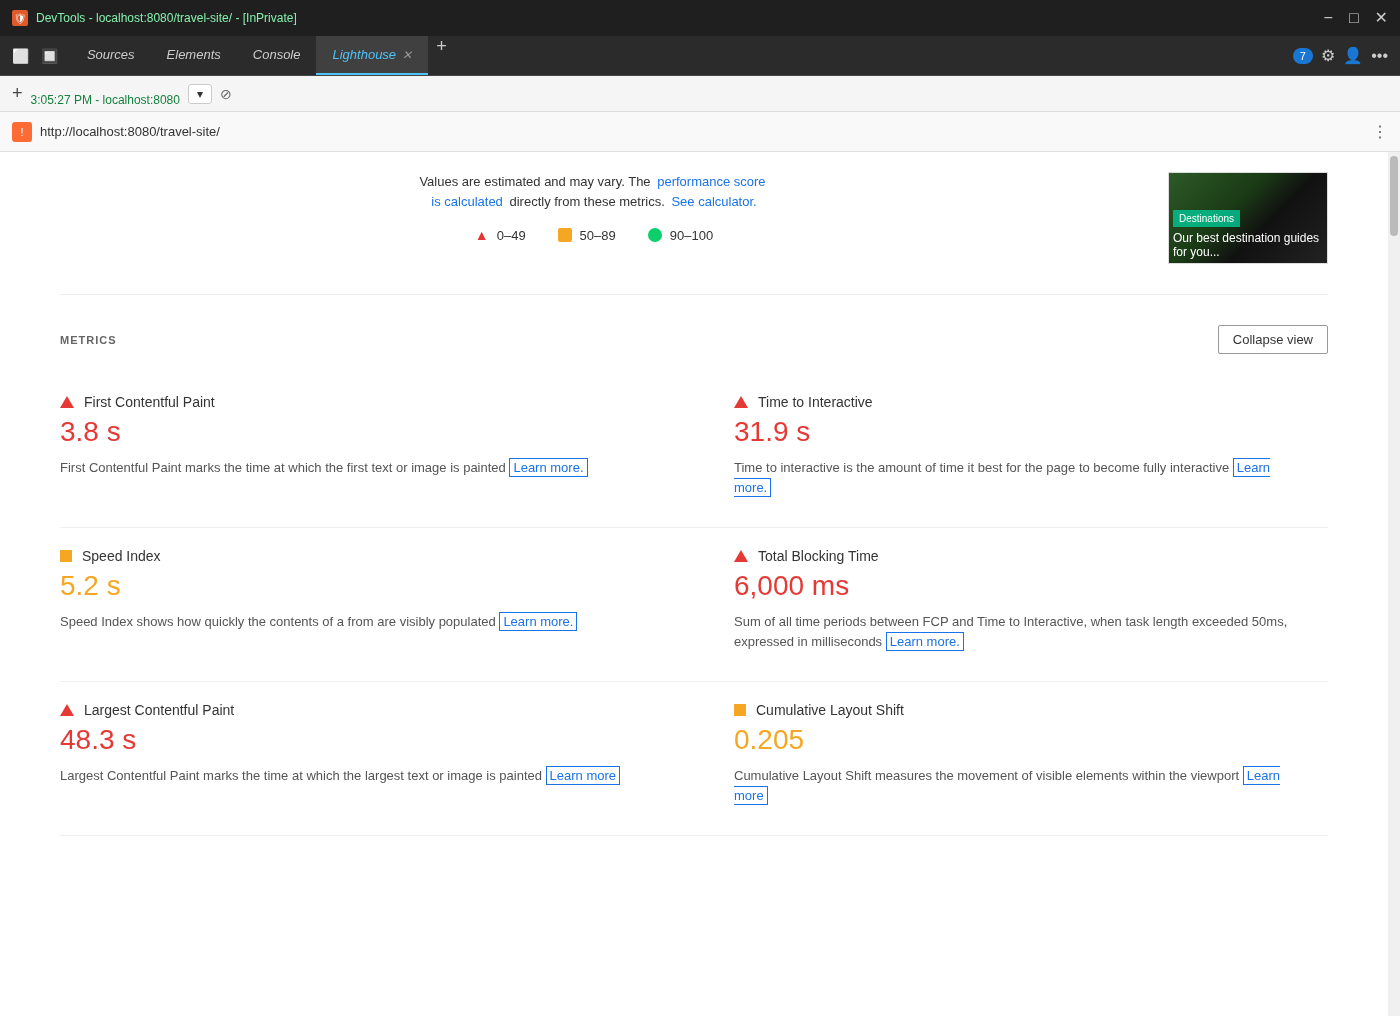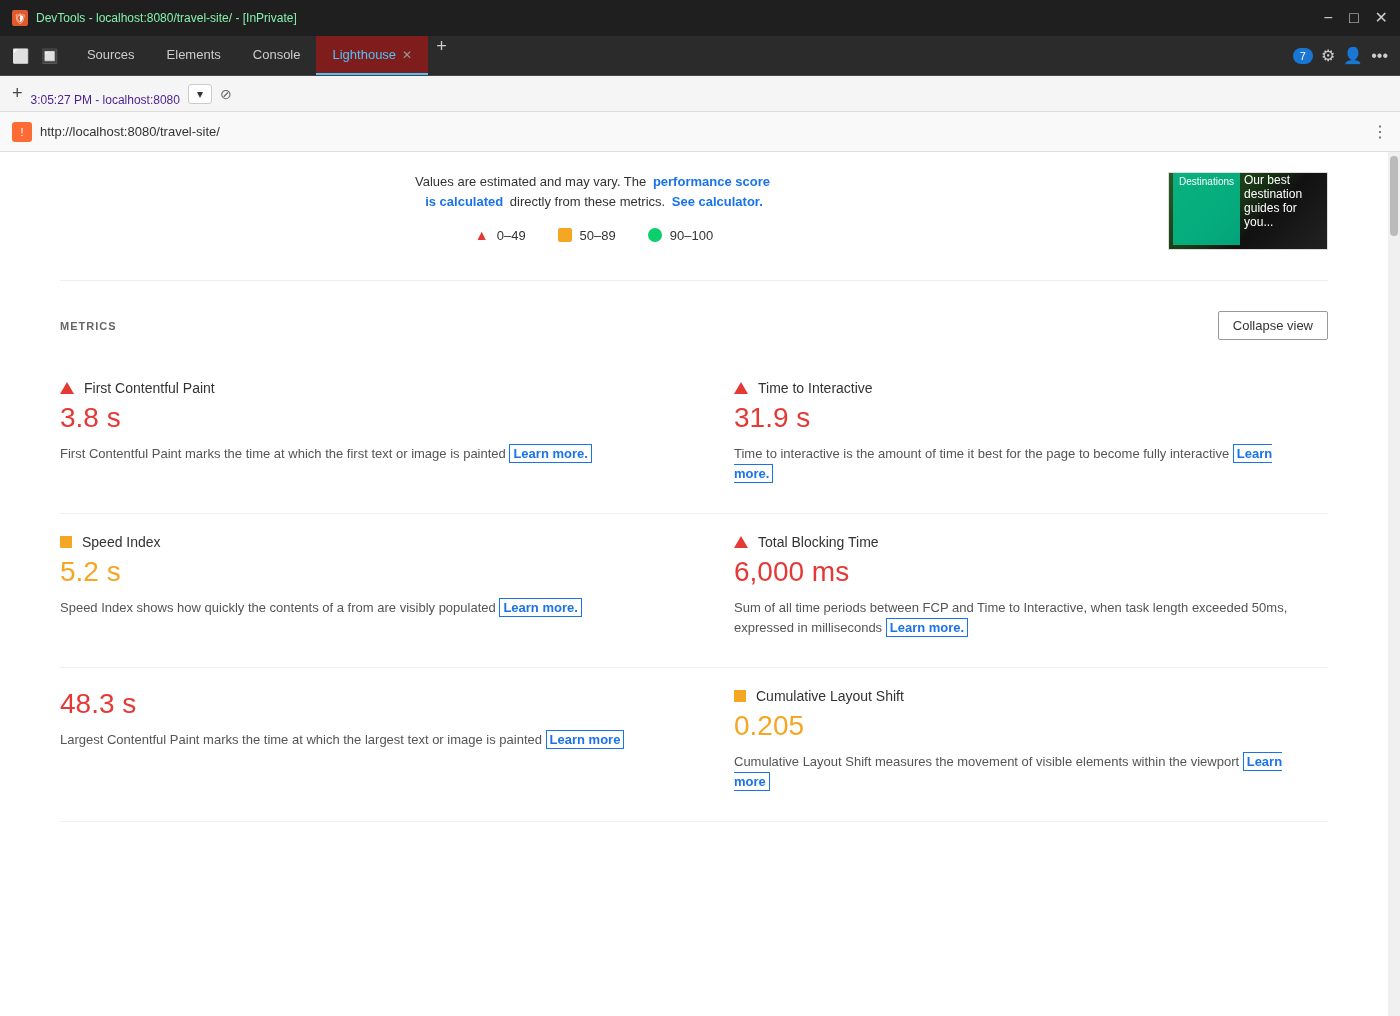--- a/index.html
+++ b/index.html
@@ -28,41 +28,41 @@
       height: 40px;
       display: flex;
       align-items: stretch;
       border-bottom: 1px solid #444;
     }
     .tab-bar-left { display: flex; align-items: center; padding: 0 8px; gap: 4px; }
     .tab-icon-btn { color: #ccc; font-size: 14px; padding: 4px; cursor: pointer; border-radius: 3px; }
     .tabs { display: flex; align-items: stretch; flex: 1; }
     .tab {
       display: flex; align-items: center; padding: 0 16px; color: #ccc; font-size: 13px;
-      cursor: pointer; border-bottom: 2px solid transparent; gap: 6px;
-    }
-    .tab.active { color: #4fc3f7; border-bottom: 2px solid #4fc3f7; background: #7f1d1d; }
+      cursor: pointer; border-bottom: 2px solid transparent; gap: 6px; font-style: italic;
+    }
+    .tab.active { color: #4fc3f7; border-bottom: 2px solid #4fc3f7; background: #404040; }
     .tab-close { font-size: 12px; color: #999; }
     .tab-add { color: #ccc; font-size: 18px; padding: 0 8px; cursor: pointer; }
     .tab-bar-right { display: flex; align-items: center; gap: 8px; padding: 0 12px; }
     .tab-bar-badge { background: #1976d2; color: #fff; font-size: 11px; border-radius: 10px; padding: 2px 7px; }
     .tab-bar-icon-btn { color: #ccc; font-size: 16px; cursor: pointer; }
 
     
     .devtools-bar {
       background: #f5f5f5;
       border-bottom: 1px solid #ddd;
       height: 36px;
       display: flex;
       align-items: center;
       padding: 0 12px;
       gap: 8px;
     }
     .devtools-add-btn { color: #444; font-size: 18px; cursor: pointer; }
-    .devtools-time { font-size: 12px; color: #4c1d95; margin-top: 13px; }
+    .devtools-time { font-size: 12px; color: #15803d; margin-top: 13px; }
     .devtools-url-chip {
       background: #fff;
       border: 1px solid #ccc;
       border-radius: 3px;
       padding: 2px 8px;
       font-size: 12px;
       color: #333;
       cursor: pointer;
       display: flex; align-items: center; gap: 4px;
     }
@@ -136,25 +136,26 @@
       gap: 32px;
     }
     .legend-item { display: flex; align-items: center; gap: 8px; font-size: 13px; color: #333; }
     .legend-red { color: #e53935; font-size: 14px; }
     .legend-orange { width: 14px; height: 14px; background: #f5a623; border-radius: 2px; }
     .legend-green { width: 14px; height: 14px; background: #0cce6b; border-radius: 50%; }
 
     .thumbnail-area { flex-shrink: 0; }
     .thumbnail-img {
       width: 160px;
-      height: 78px;
+      height: 92px;
       background: linear-gradient(135deg, #2d5a27 0%, #1a3a15 40%, #111 60%, #222 100%);
       border: 1px solid #ddd;
       position: relative;
       display: flex;
+      flex-direction: column;
       justify-content: flex-end;
     }
     .thumbnail-overlay {
       background: rgba(0,200,150,0.8);
       color: #fff;
       font-size: 10px;
       padding: 3px 6px;
       margin: 0 0 4px 4px;
       width: fit-content;
     }
@@ -236,21 +237,20 @@
       color: #555;
       line-height: 1.5;
     }
     .learn-more-link {
       color: #1a73e8;
       text-decoration: none;
       font-size: 13px;
       border: 1px solid #1a73e8;
       padding: 1px 3px;
       display: inline;
-      font-weight: bold;
     }
   </style>
 </head>
 <body>
 
 <div class="title-bar">
   <div class="title-bar-left">
     <div class="title-bar-icon">🛡</div>
     <span class="title-bar-title">DevTools - localhost:8080/travel-site/ - [InPrivate]</span>
   </div>
@@ -388,20 +388,24 @@
           <span class="metric-name">Total Blocking Time</span>
         </div>
         <div class="metric-value">6,000 ms</div>
         <div class="metric-description">
           <span>Sum of all time periods between FCP and Time to Interactive, when task length exceeded 50ms, expressed in milliseconds</span>
           <a class="learn-more-link">Learn more.</a>
         </div>
       </div>
 
       <div class="metric-card">
+        <div class="metric-header">
+          <div class="metric-icon-red"></div>
+          <span class="metric-name">Largest Contentful Paint</span>
+        </div>
         <div class="metric-value">48.3 s</div>
         <div class="metric-description">
           <span>Largest Contentful Paint marks the time at which the largest text or image is painted</span>
           <a class="learn-more-link">Learn more</a>
         </div>
       </div>
 
       <div class="metric-card">
         <div class="metric-header">
           <div class="metric-icon-orange"></div>

